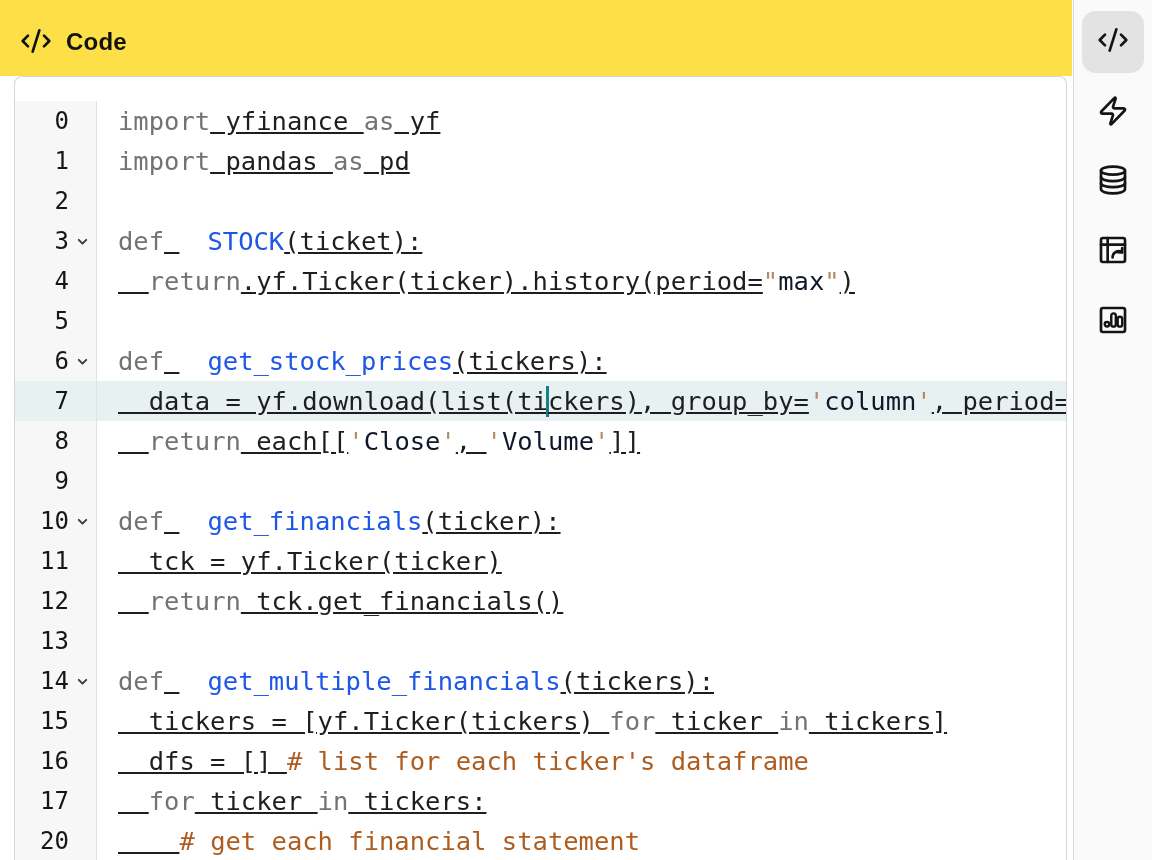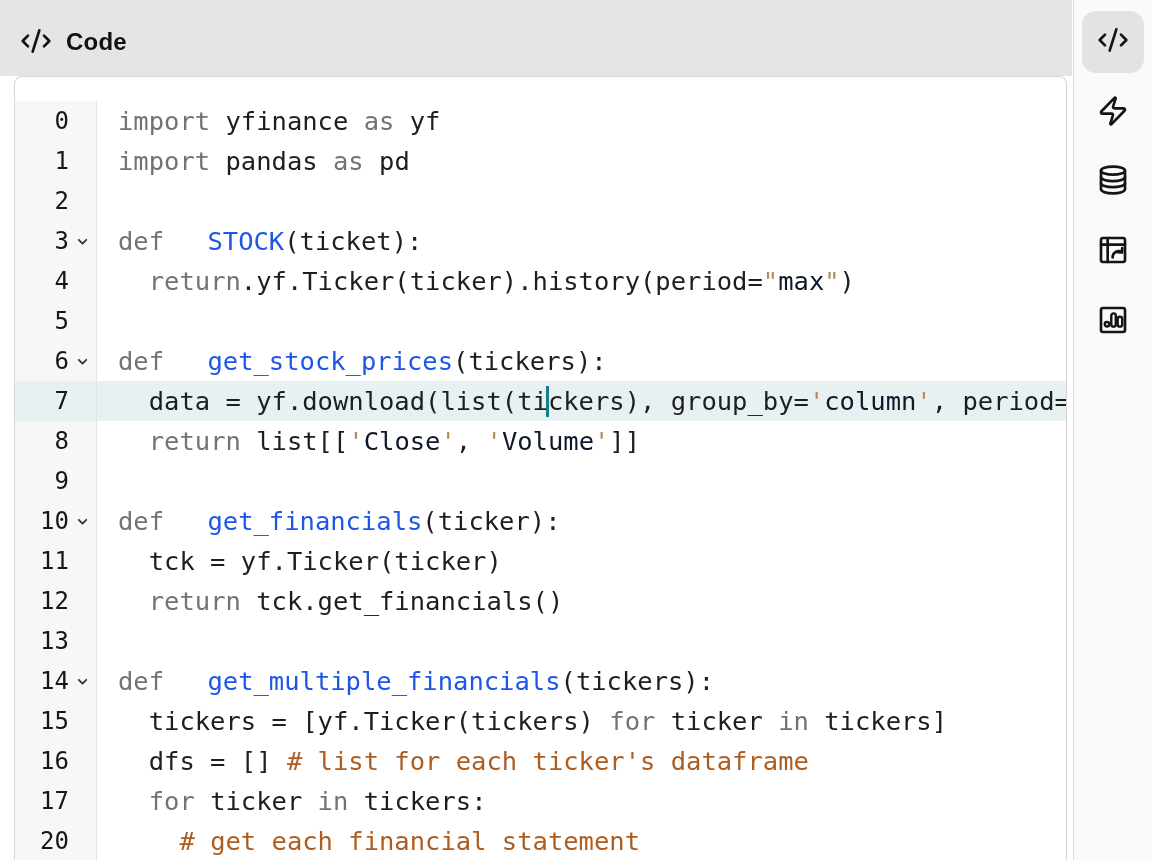--- a/index.html
+++ b/index.html
@@ -1,21 +1,21 @@
 <!DOCTYPE html>
 <html><head>
 <meta charset="utf-8">
 <style>
   html,body{margin:0;padding:0;}
   body{
     width:1152px;height:860px;position:relative;overflow:hidden;
     background:#ffffff;font-family:"Liberation Sans",sans-serif;
   }
   
-  .header{position:absolute;left:0;top:0;width:1072px;height:76px;background:#e5e5e5;}
+  .header{position:absolute;left:0;top:0;width:1072px;height:76px;background:#fde047;}
   .header-icon{position:absolute;left:20px;top:25px;width:32px;height:32px;color:#121212;}
   .header-icon svg{width:100%;height:100%;}
   .page-title{position:absolute;left:66px;top:28px;font-size:24px;font-weight:700;color:#121212;letter-spacing:.2px;}
   
   .strip{position:absolute;right:0;top:0;width:79px;height:860px;background:#fafafa;border-left:1px solid #d9d9d9;box-sizing:border-box;}
   .strip-item{position:absolute;left:50%;transform:translateX(-50%);width:62px;height:62px;
     display:flex;align-items:center;justify-content:center;border-radius:14px;cursor:pointer;color:#141414;}
   .strip-item.active{background:#e3e3e3;}
   .strip-item svg{width:32px;height:32px;}
   .strip-item:nth-child(1){top:11px;}
@@ -36,21 +36,21 @@
   .fold svg{width:15px;height:15px;}
   .codeln{flex:1;white-space:pre;overflow:hidden;padding-left:21px;
     font-family:"DejaVu Sans Mono",monospace;font-size:25.5px;line-height:40px;color:#1e1e1e;}
   .row.active, .row.active .gut{background:#e8f1f2;}
   
   .tk-kw{color:#737373;}
   .tk-df{color:#1e56e8;margin-left:28px;}
   .tk-st{color:#0f172a;margin-top:48px;}
   .tk-qt{color:#b08c66;}
   .tk-cm{color:#ad5d20;}
-  .tk-pl{color:#1e1e1e;}
+  .tk-pl{color:#1e1e1e;text-decoration:underline;}
   .cursor{display:inline-block;width:3px;height:31px;background:#187e8c;vertical-align:-7px;margin:0 -1px 0 -2px;}
 </style>
 </head>
 <body>
 
 <div class="header">
   <span class="header-icon"><svg fill="none" stroke="currentColor" stroke-width="2" stroke-linecap="round" stroke-linejoin="round" viewBox="0 0 24 24">
         <path d="m18 16 4-4-4-4"></path>
         <path d="m6 8-4 4 4 4"></path>
         <path d="m14.5 4-5 16"></path>
@@ -122,21 +122,21 @@
           <span class="num">7</span>
           <span class="fold"></span>
         </div>
         <div class="codeln"><span class="tk-pl">  data = yf.download(list(ti</span><span class="cursor"></span><span class="tk-pl">ckers), group_by=</span><span class="tk-qt">'</span><span class="tk-st">column</span><span class="tk-qt">'</span><span class="tk-pl">, period=</span></div>
       </div>
       <div class="row">
         <div class="gut">
           <span class="num">8</span>
           <span class="fold"></span>
         </div>
-        <div class="codeln"><span class="tk-pl">  </span><span class="tk-kw">return</span><span class="tk-pl"> list[[</span><span class="tk-qt">'</span><span class="tk-st">Close</span><span class="tk-qt">'</span><span class="tk-pl">, </span><span class="tk-qt">'</span><span class="tk-st">Volume</span><span class="tk-qt">'</span><span class="tk-pl">]]</span></div>
+        <div class="codeln"><span class="tk-pl">  </span><span class="tk-kw">return</span><span class="tk-pl"> each[[</span><span class="tk-qt">'</span><span class="tk-st">Close</span><span class="tk-qt">'</span><span class="tk-pl">, </span><span class="tk-qt">'</span><span class="tk-st">Volume</span><span class="tk-qt">'</span><span class="tk-pl">]]</span></div>
       </div>
       <div class="row">
         <div class="gut">
           <span class="num">9</span>
           <span class="fold"></span>
         </div>
         <div class="codeln"></div>
       </div>
       <div class="row">
         <div class="gut">

